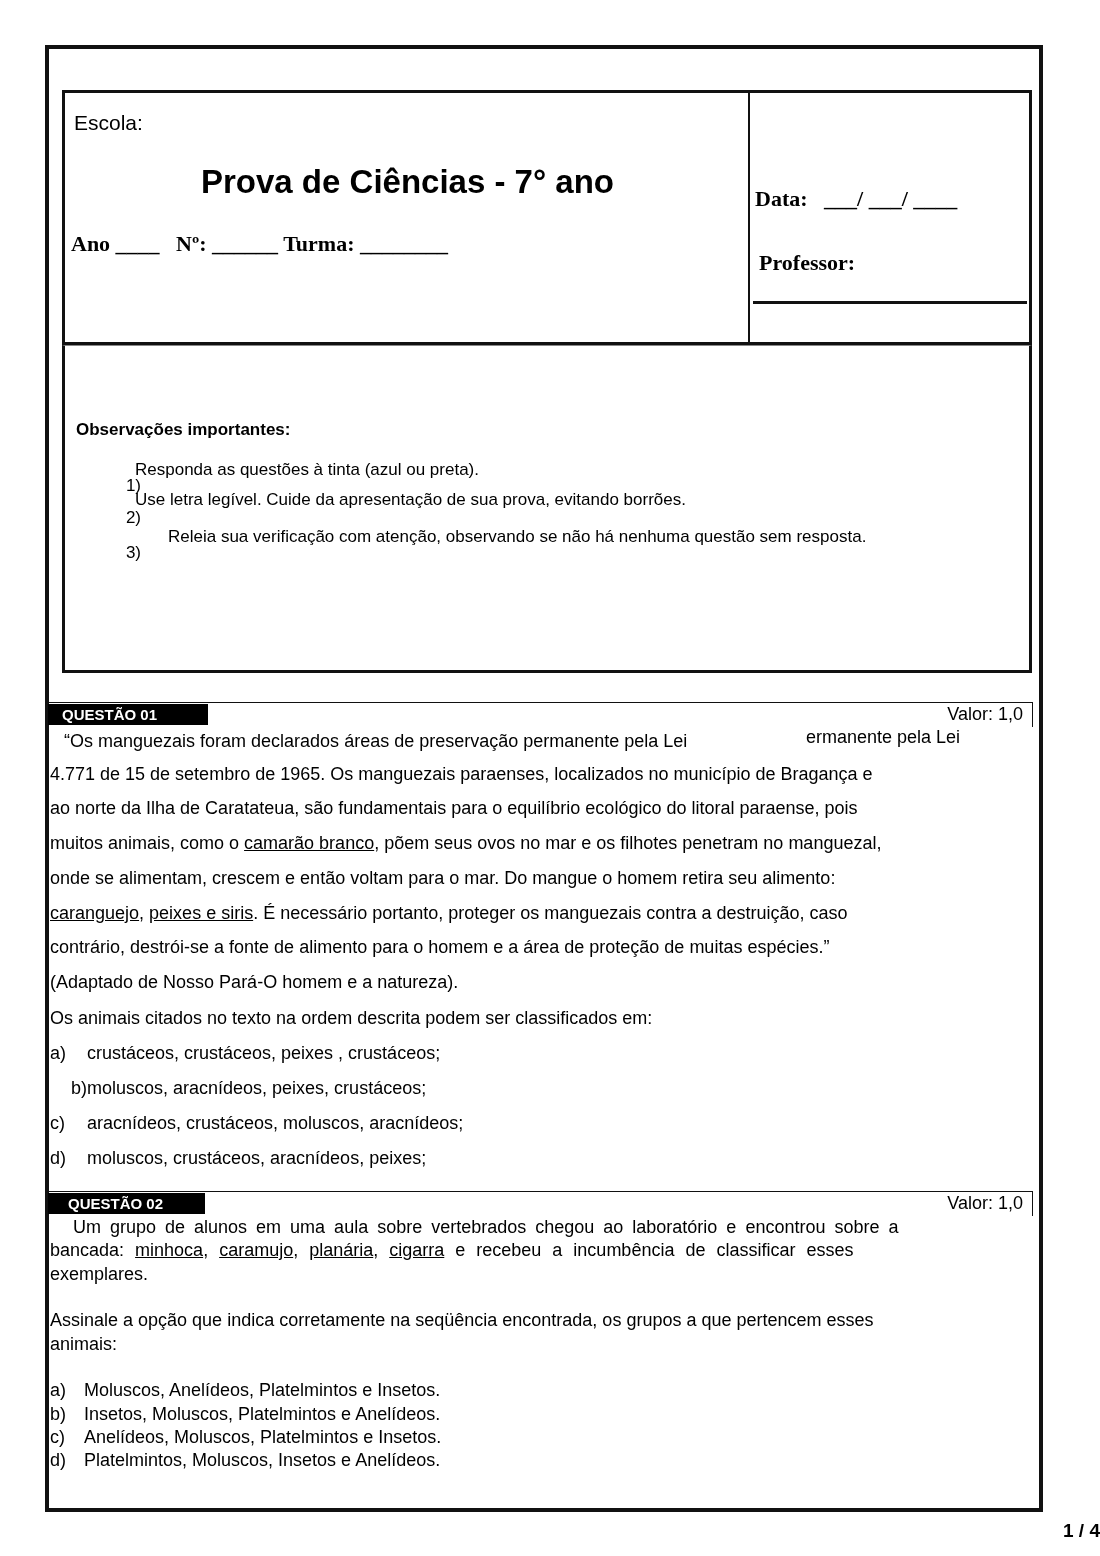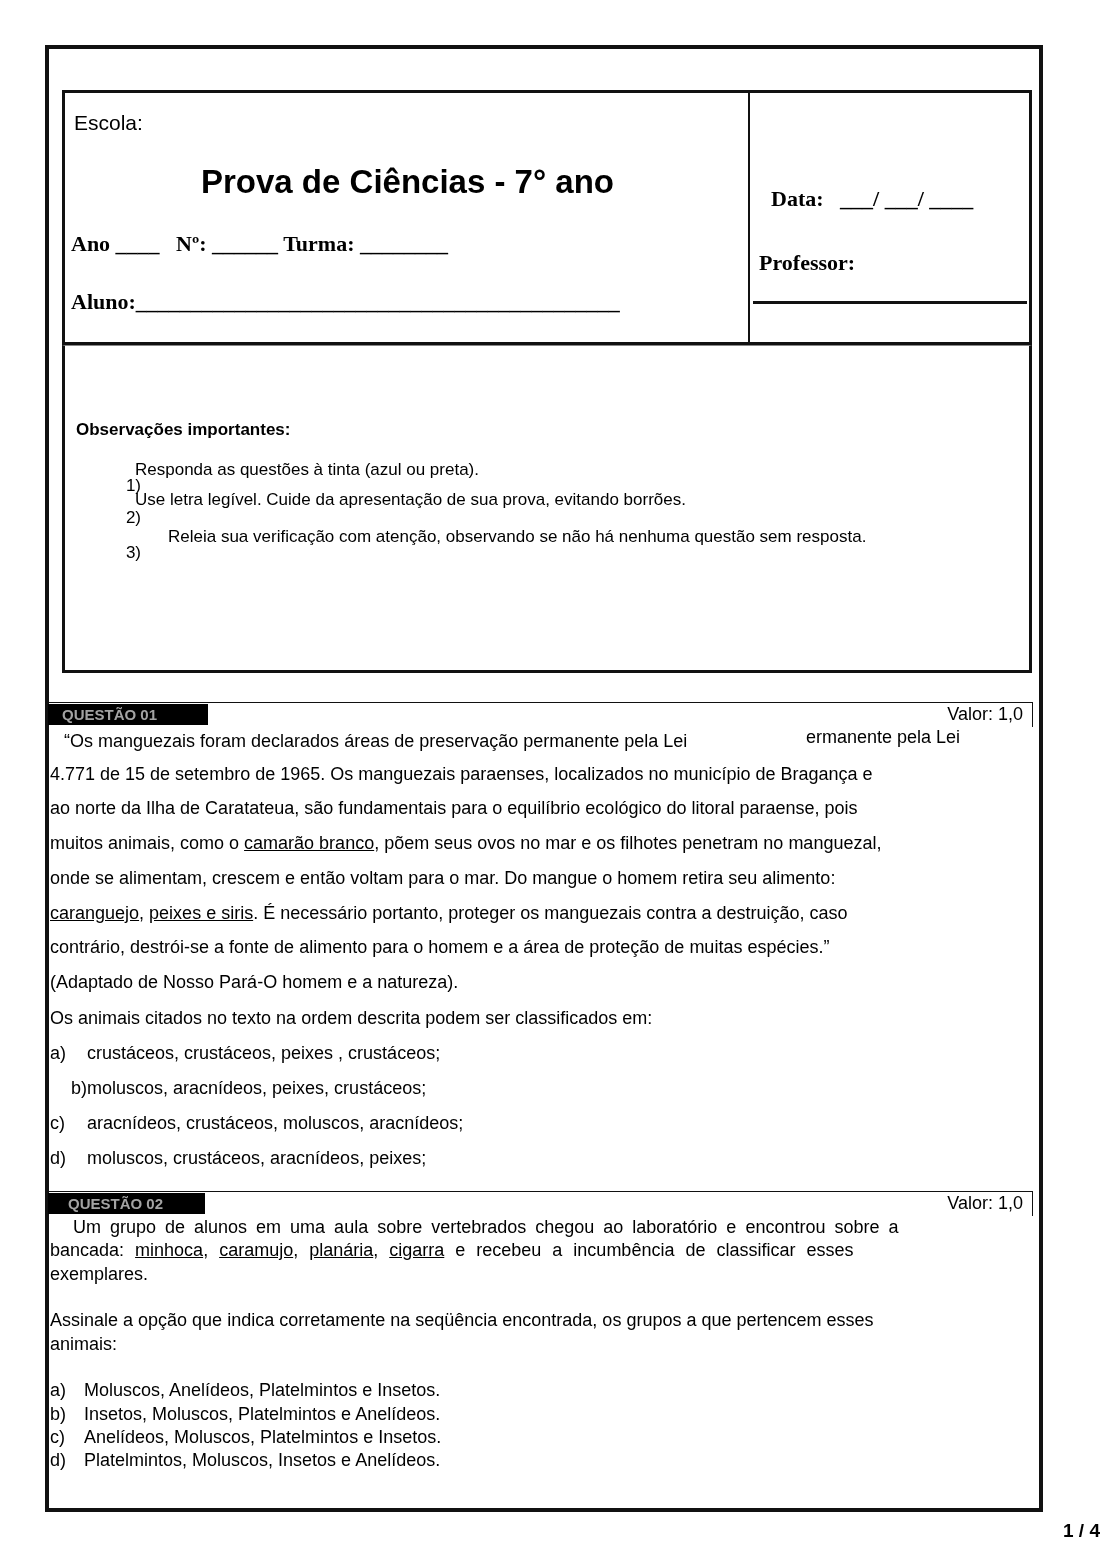--- a/index.html
+++ b/index.html
@@ -11,30 +11,30 @@
   .header-box { position: absolute; left: 62px; top: 90px; width: 970px; height: 255px; border: 3px solid #111; }
   .header-left { position: absolute; left: 0; top: 0; width: 685px; height: 100%; border-right: 2px solid #111; }
   .header-right { position: absolute; left: 686px; top: 0; right: 0; height: 100%; }
 
   .escola { position: absolute; left: 9px; top: 18px; font-size: 21px; }
   .exam-title { position: absolute; left: 0; width: 685px; top: 70px; text-align: center; font-size: 33px; font-weight: bold; }
   .serif { font-family: "Liberation Serif", serif; font-weight: bold; font-size: 22px; }
   .ano-line { position: absolute; left: 6px; top: 138px; white-space: pre; }
   .aluno-line { position: absolute; left: 6px; top: 196px; white-space: pre; }
 
-  .data-line { position: absolute; left: 20px; top: 93px; white-space: pre; text-align: right; }
+  .data-line { position: absolute; left: 4px; top: 93px; white-space: pre; text-align: right; }
   .prof-line { position: absolute; left: 8px; top: 157px; }
   .prof-rule { position: absolute; left: 2px; right: 2px; top: 208px; border-top: 3px solid #111; }
 
   .obs-box { position: absolute; left: 62px; top: 345px; width: 970px; height: 328px; border: 3px solid #111; border-top: 1px solid #888; }
   .obs-title { position: absolute; left: 11px; top: 74px; font-size: 17px; font-weight: bold; }
   .obs-item { position: absolute; font-size: 17px; white-space: pre; }
 
   .q-bar { position: absolute; left: 48px; width: 985px; height: 22px; border-top: 1.5px solid #111; }
-  .q-tag { position: absolute; left: 0; top: 1px; height: 21px; background: #000; color: #a3a3a3; font-weight: bold; font-size: 15px; line-height: 21px; padding-left: 14px; }
+  .q-tag { position: absolute; left: 0; top: 1px; height: 21px; background: #000; color: #ffffff; font-weight: bold; font-size: 15px; line-height: 21px; padding-left: 14px; }
   .q-valor { position: absolute; right: 10px; top: 1px; font-size: 18px; }
   .q-tick { position: absolute; right: 0; top: 0; height: 24px; border-right: 1.5px solid #111; }
 
   .para { position: absolute; left: 50px; font-size: 18px; white-space: nowrap; }
   .u { text-decoration: underline; }
   .overlap { position: absolute; left: 806px; top: 727px; font-size: 18px; }
   .opt { position: absolute; left: 50px; font-size: 18px; white-space: nowrap; }
   .opt .lt { display: inline-block; width: 37px; }
   .opt2 .lt { width: 34px; }
 
@@ -43,21 +43,20 @@
 </head>
 <body>
 
 <div class="outer-frame"></div>
 
 <div class="header-box">
   <div class="header-left">
     <div class="escola">Escola:</div>
     <div class="exam-title">Prova de Ciências - 7° ano</div>
     <div class="ano-line serif">Ano ____   Nº: ______ Turma: ________</div>
-    <div class="aluno-line serif">Aluno:____________________________________________</div>
   </div>
   <div class="header-right">
     <div class="data-line serif">Data:   ___/ ___/ ____</div>
     <div class="prof-line serif">Professor:</div>
     <div class="prof-rule"></div>
   </div>
 </div>
 
 <div class="obs-box">
   <div class="obs-title">Observações importantes:</div>

